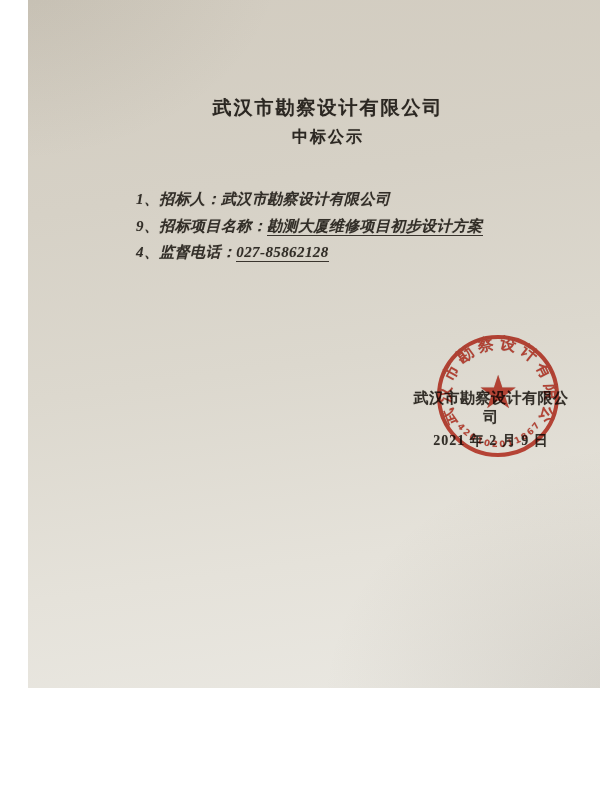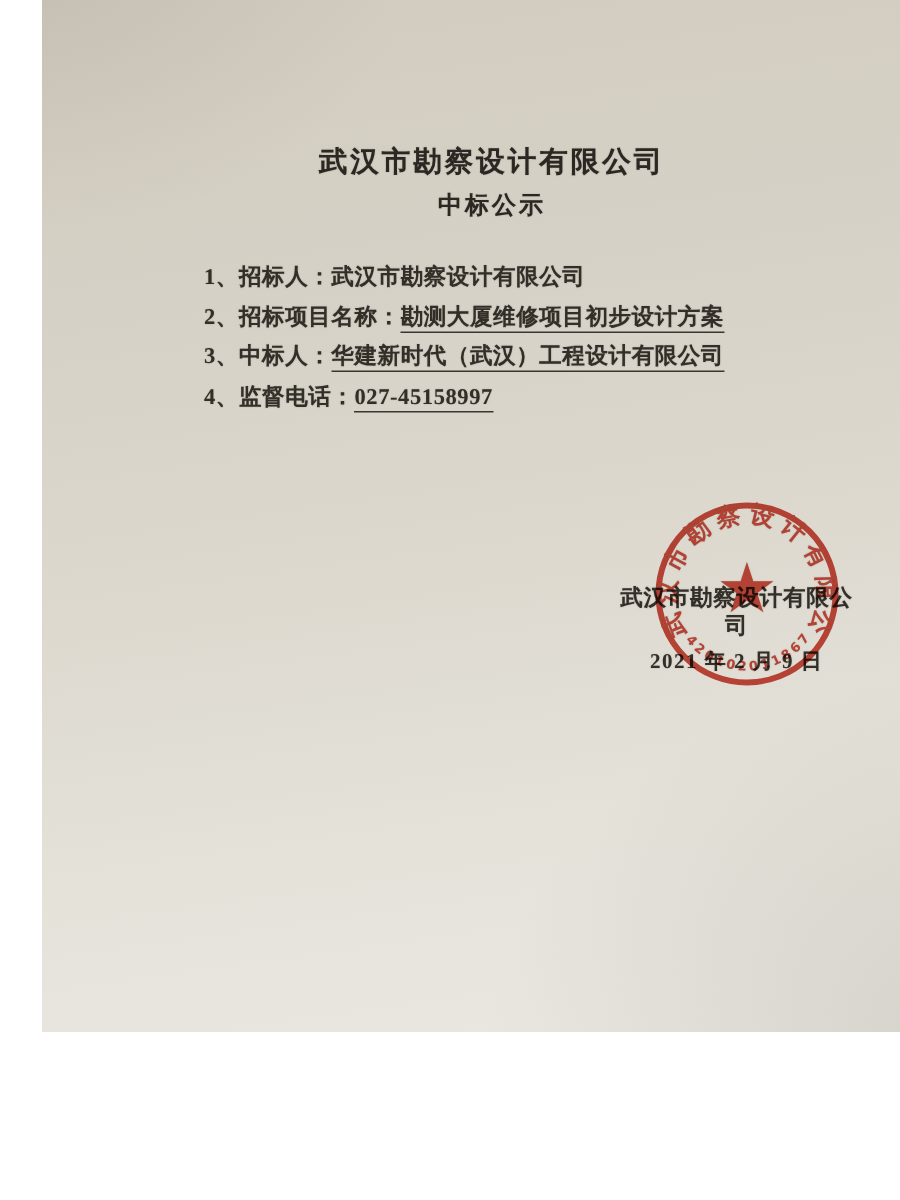--- a/index.html
+++ b/index.html
@@ -24,22 +24,22 @@
     font-family:"Liberation Sans","DejaVu Sans",sans-serif;
     font-size:19px;font-weight:bold;letter-spacing:2px;color:#2b2722;
   }
   .subtitle{
     position:absolute;top:127px;left:0;width:100%;text-align:center;
     font-family:"Liberation Sans","DejaVu Sans",sans-serif;
     font-size:16px;font-weight:bold;letter-spacing:2px;color:#2b2722;
   }
 
   .body-block{
-    position:absolute;left:83px;top:172px;width:442px;
-    font-size:15px;line-height:26.5px;font-weight:bold;letter-spacing:0.4px;
+    position:absolute;left:83px;top:186px;width:442px;
+    font-size:15px;line-height:26.5px;font-weight:bold;letter-spacing:0.4px;font-style:italic;
   }
   .body-block p{margin:0;text-indent:25px;}
   .ul{border-bottom:1.6px solid #3a352e;padding-bottom:1px;text-align:center;}
 
   .signature{
     position:absolute;left:378px;top:389px;width:170px;text-align:center;
     font-size:15px;font-weight:bold;letter-spacing:0.5px;
   }
   .signature .date{margin-top:5px;font-size:14px;letter-spacing:1px;}
 
@@ -58,26 +58,25 @@
 <div class="photo">
   <div class="doc">
 
     <div class="title">武汉市勘察设计有限公司</div>
 
     <div class="subtitle">中标公示</div>
 
     <div class="body-block">
       <p class="item"><span>1、招标人：</span><span>武汉市勘察设计有限公司</span></p>
 
-      <p class="item"><span>2、招标项目名称：</span><span class="ul">勘测大厦维修项目初步设计方案</span></p>
-
-      <p class="item"><span>3、中标人：</span><span class="ul">华建新时代（武汉）工程设计有限公司</span></p>
+      <p class="item"><span>9、招标项目名称：</span><span class="ul">勘测大厦维修项目初步设计方案</span></p>
 
 
-      <p class="item"><span>4、监督电话：</span><span class="ul">027-45158997</span></p>
+
+      <p class="item"><span>4、监督电话：</span><span class="ul">027-85862128</span></p>
     </div>
 
     <div class="signature">
       <div>武汉市勘察设计有限公司</div>
       <div class="date">2021 年 2 月 9 日</div>
     </div>
 
     <svg class="seal" viewBox="0 0 136 136">
       <defs>
         <path id="ringPath" d="M 30.6 97.3 A 47.5 47.5 0 1 1 105.4 97.3"></path>

